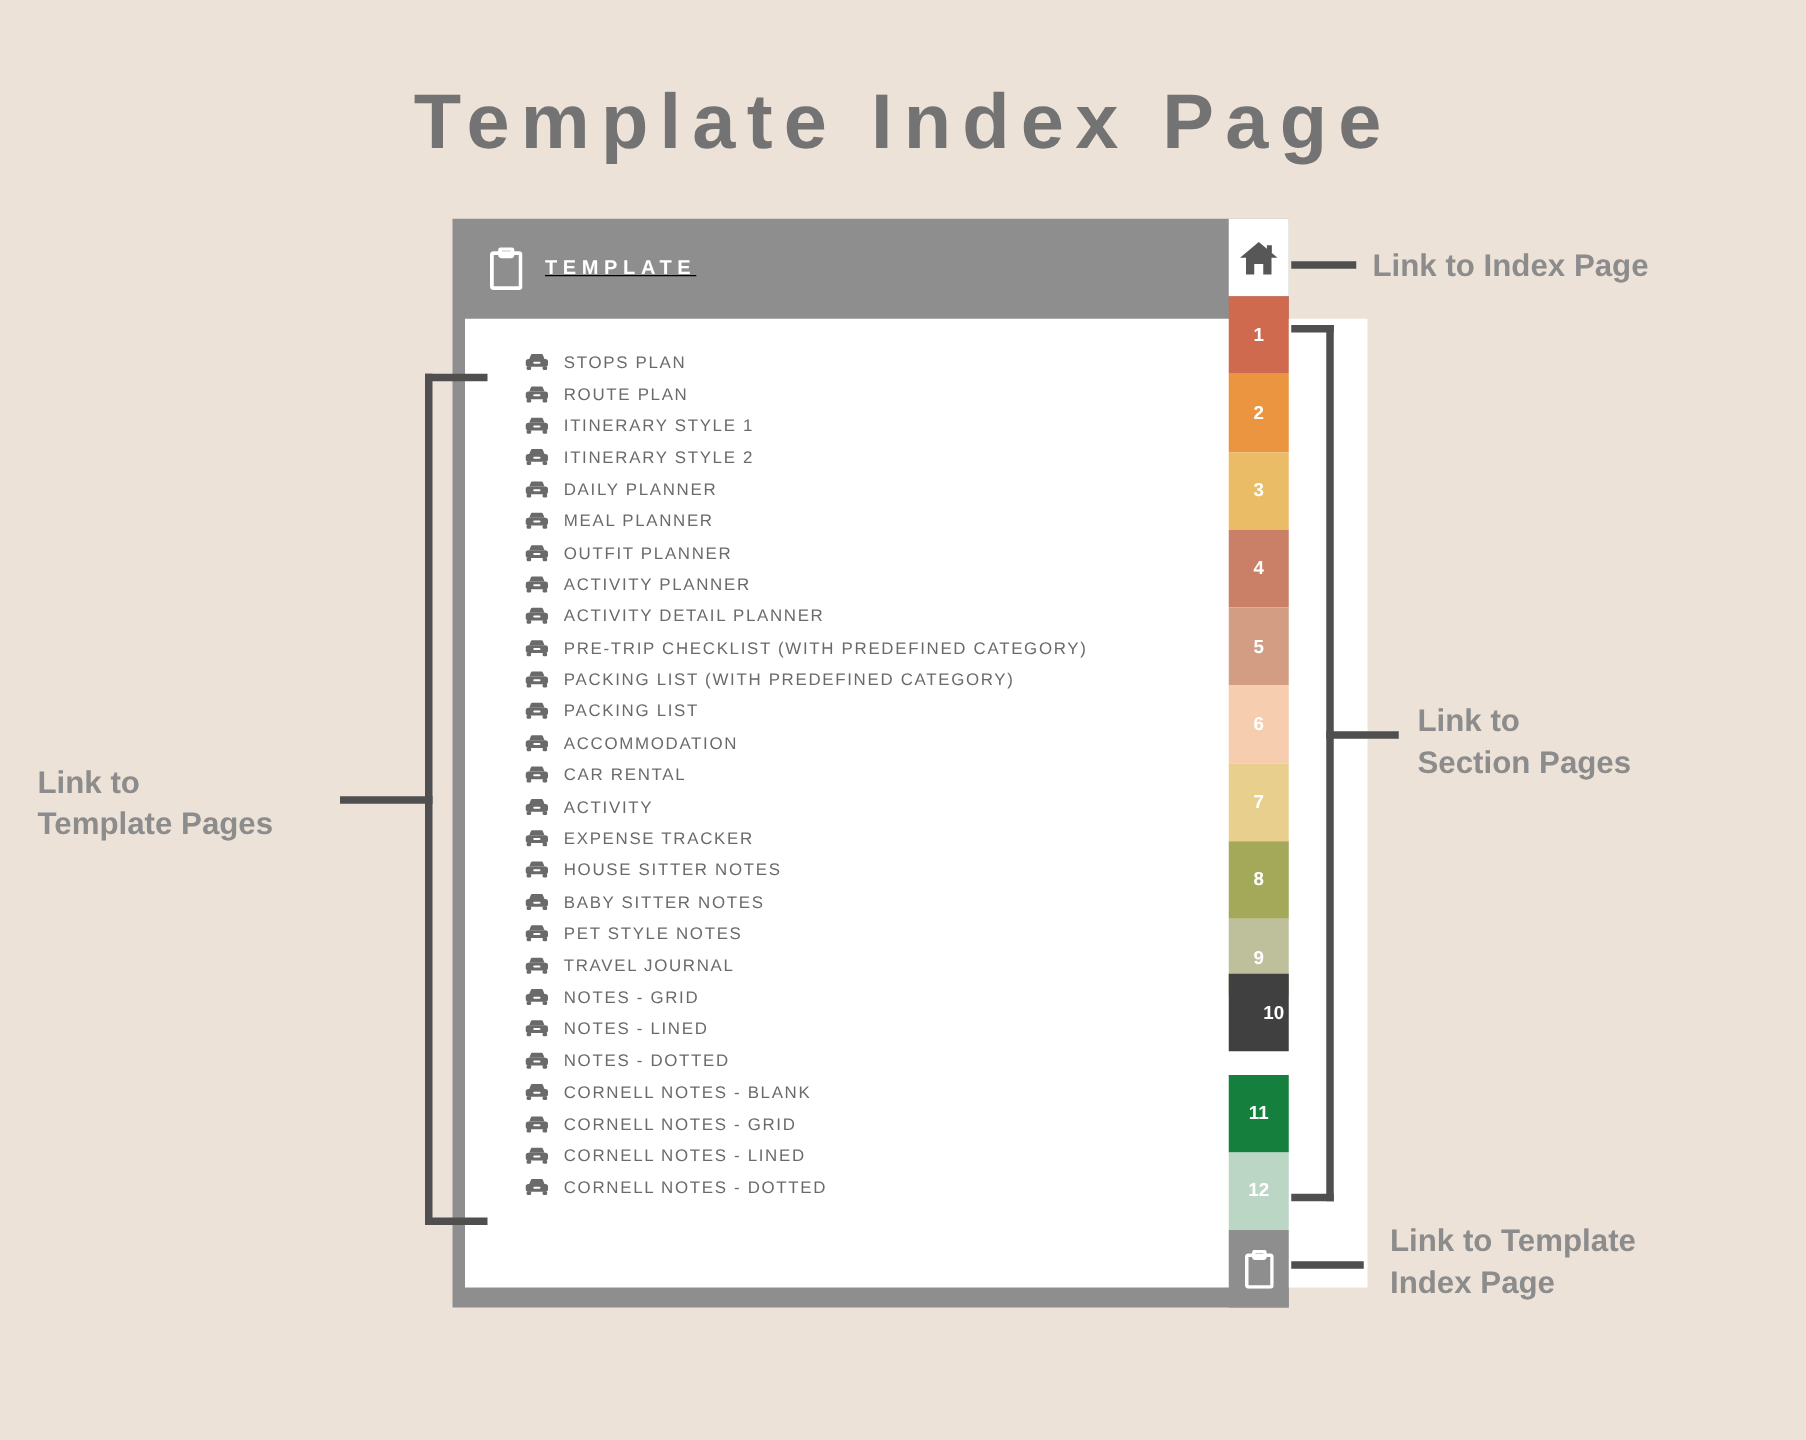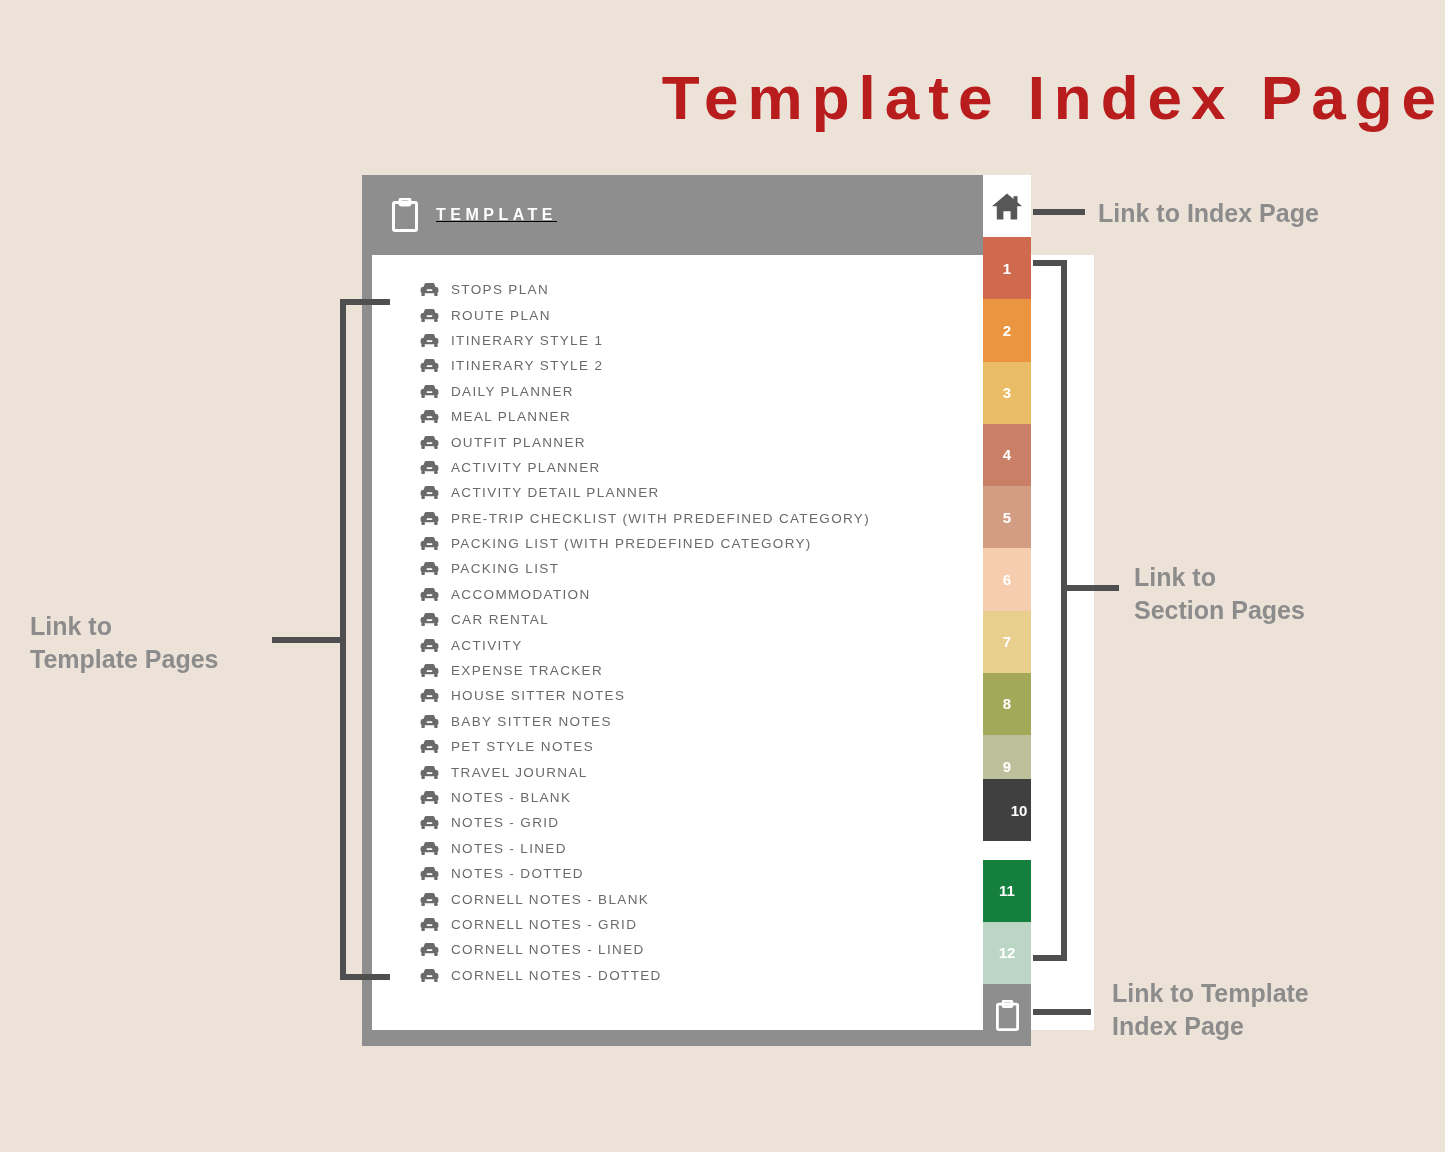--- a/index.html
+++ b/index.html
@@ -15,25 +15,25 @@
     font-family: "Liberation Sans", sans-serif;
     position: relative;
   }
 
   
   #page-title {
     position: absolute;
     left: 0;
     top: 62px;
     width: 1445px;
-    text-align: right;
+    text-align: center;
     font-size: 62px;
     font-weight: bold;
     letter-spacing: 9px;
-    color: #b91c1c;
+    color: #737373;
     white-space: nowrap;
   }
 
   
   #document-mockup {
     position: absolute;
     left: 362px;
     top: 175px;
     width: 669px;
     height: 871px;
@@ -378,30 +378,20 @@
           <span class="template-item-label">TRAVEL JOURNAL</span>
         </li>
         <li class="template-list-item">
           <svg class="car-icon" viewBox="0 0 19 15">
             <path d="M3.4 5.2 L4.6 2.1 C4.8 1.5 5.3 1.1 6 1.1 L13 1.1 C13.7 1.1 14.2 1.5 14.4 2.1 L15.6 5.2 Z" fill="#6a6a6a"></path>
             <rect x="0.6" y="5.1" width="17.8" height="6.2" rx="2.1" fill="#6a6a6a"></rect>
             <rect x="1.3" y="10.9" width="3.6" height="3.1" rx="1.1" fill="#6a6a6a"></rect>
             <rect x="14.1" y="10.9" width="3.6" height="3.1" rx="1.1" fill="#6a6a6a"></rect>
             <rect x="6.6" y="7.3" width="5.8" height="1.7" rx="0.8" fill="#ffffff"></rect>
           </svg>
-          <span class="template-item-label">NOTES - BLANK</span>
-        </li>
-        <li class="template-list-item">
-          <svg class="car-icon" viewBox="0 0 19 15">
-            <path d="M3.4 5.2 L4.6 2.1 C4.8 1.5 5.3 1.1 6 1.1 L13 1.1 C13.7 1.1 14.2 1.5 14.4 2.1 L15.6 5.2 Z" fill="#6a6a6a"></path>
-            <rect x="0.6" y="5.1" width="17.8" height="6.2" rx="2.1" fill="#6a6a6a"></rect>
-            <rect x="1.3" y="10.9" width="3.6" height="3.1" rx="1.1" fill="#6a6a6a"></rect>
-            <rect x="14.1" y="10.9" width="3.6" height="3.1" rx="1.1" fill="#6a6a6a"></rect>
-            <rect x="6.6" y="7.3" width="5.8" height="1.7" rx="0.8" fill="#ffffff"></rect>
-          </svg>
           <span class="template-item-label">NOTES - GRID</span>
         </li>
         <li class="template-list-item">
           <svg class="car-icon" viewBox="0 0 19 15">
             <path d="M3.4 5.2 L4.6 2.1 C4.8 1.5 5.3 1.1 6 1.1 L13 1.1 C13.7 1.1 14.2 1.5 14.4 2.1 L15.6 5.2 Z" fill="#6a6a6a"></path>
             <rect x="0.6" y="5.1" width="17.8" height="6.2" rx="2.1" fill="#6a6a6a"></rect>
             <rect x="1.3" y="10.9" width="3.6" height="3.1" rx="1.1" fill="#6a6a6a"></rect>
             <rect x="14.1" y="10.9" width="3.6" height="3.1" rx="1.1" fill="#6a6a6a"></rect>
             <rect x="6.6" y="7.3" width="5.8" height="1.7" rx="0.8" fill="#ffffff"></rect>
           </svg>

